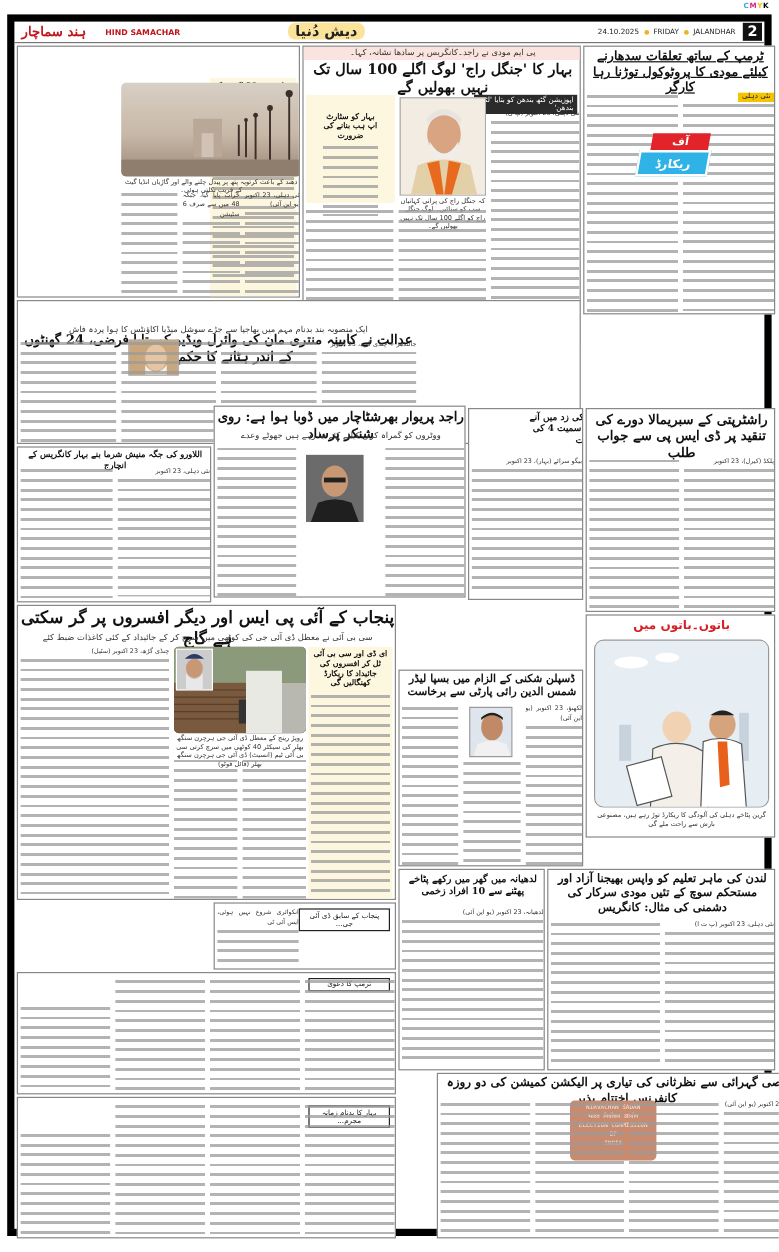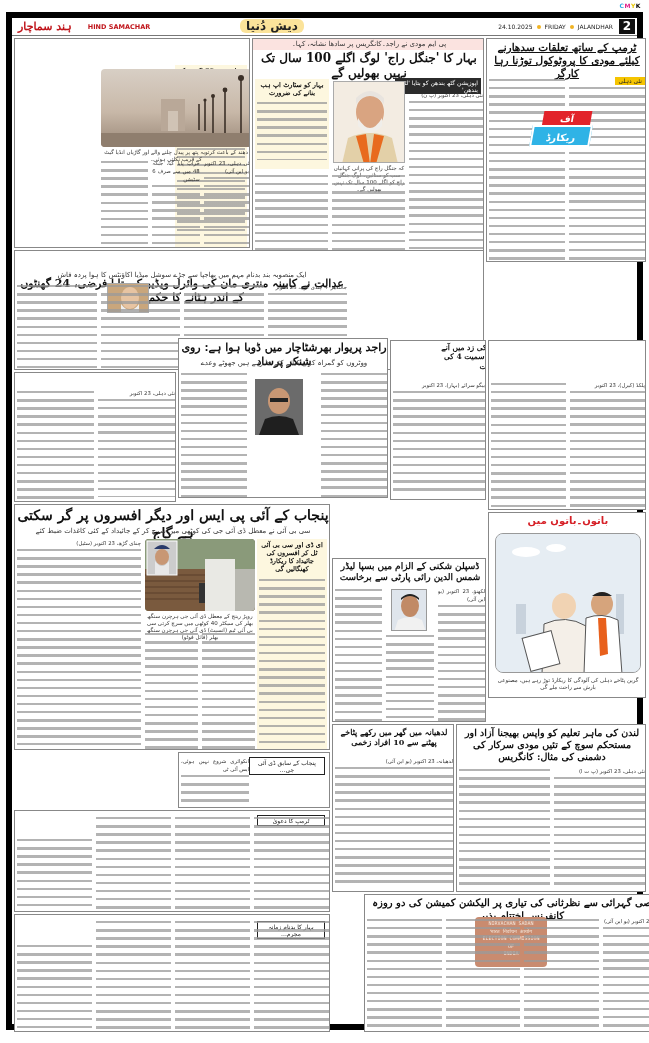--- a/index.html
+++ b/index.html
@@ -96,21 +96,21 @@
         <rect width="72" height="82" fill="#f3ece2"></rect>
         <ellipse cx="36" cy="30" rx="14" ry="17" fill="#d9a481"></ellipse>
         <path d="M22 22 Q36 6 50 22 L50 16 Q36 2 22 16Z" fill="#e8e4df"></path>
         <path d="M24 36 Q36 56 48 36 L48 44 Q36 58 24 44Z" fill="#f0eeea"></path>
         <path d="M8 82 L14 56 Q36 46 58 56 L64 82Z" fill="#e3d0a8"></path>
         <path d="M22 54 L30 82 L36 82 L32 52Z" fill="#e86a1e"></path>
         <path d="M50 54 L42 82 L36 82 L40 52Z" fill="#e86a1e"></path>
       </svg>
     </div>
     <div class="caption" style="left:80px;top:126px;width:72px;">کہ جنگل راج کی پرانی کہانیاں سب کو سنائیں۔ لوگ جنگل راج کو اگلے 100 سال تک نہیں بھولیں گے۔</div>
-    <div class="tint" style="position:absolute;left:2px;top:40px;width:74px;height:90px;padding:2px;">
+    <div class="tint" style="position:absolute;left:2px;top:40px;width:74px;height:90px;padding:14px;">
       <div class="hl" style="font-size:6.5px;">بہار کو سٹارٹ اپ ہب بنانے کی ضرورت</div>
       <div class="col" style="height:60px;margin-top:3px;">
           <div class="lines"></div>
         </div>
     </div>
     <div class="cols" style="left:156px;top:52px;width:74px;height:196px;">
       <div class="col"><span>نئی دہلی، 23 اکتوبر (پ ن)</span><div class="lines" style="height:186px"></div></div>
     </div>
     <div class="cols" style="left:2px;top:134px;width:150px;height:114px;">
       <div class="col">
@@ -183,29 +183,31 @@
   </div>
 
   <div class="block" style="left:378px;top:322px;width:96px;height:160px;">
     <div class="hl" style="position:absolute;left:2px;top:2px;width:92px;font-size:7.5px;margin-left:48px;">بہار میں ٹرین کی زد میں آنے سے ماں، بیٹی سمیت 4 کی موت</div>
     <div class="cols" style="left:2px;top:40px;width:92px;height:118px;">
       <div class="col"><span>بیگو سرائے (بہار)، 23 اکتوبر</span><div class="lines" style="height:106px"></div></div>
     </div>
   </div>
 
   <div class="block" style="left:476px;top:322px;width:158px;height:170px;">
+    <div class="hl" style="position:absolute;left:2px;top:2px;width:154px;font-size:11px;">راشٹرپتی کے سبریمالا دورے کی تنقید پر ڈی ایس پی سے جواب طلب</div>
     <div class="cols" style="left:2px;top:40px;width:154px;height:128px;">
       <div class="col"><span>پلکڈ (کیرل)، 23 اکتوبر</span><div class="lines" style="height:118px"></div></div>
       <div class="col">
           <div class="lines"></div>
         </div>
     </div>
   </div>
 
   <div class="block" style="left:2px;top:354px;width:162px;height:130px;">
+    <div class="hl" style="position:absolute;left:2px;top:2px;width:158px;font-size:7px;">اللاورو کی جگہ منیش شرما بنے بہار کانگریس کے انچارج</div>
     <div class="cols" style="left:2px;top:16px;width:158px;height:112px;">
       <div class="col"><span>نئی دہلی، 23 اکتوبر</span><div class="lines" style="height:100px"></div></div>
       <div class="col">
           <div class="lines"></div>
         </div>
     </div>
   </div>
 
   <div class="block" style="left:320px;top:540px;width:154px;height:164px;">
     <div class="hl" style="position:absolute;left:2px;top:2px;width:150px;font-size:9px;">ڈسپلن شکنی کے الزام میں بسپا لیڈر شمس الدین رائی پارٹی سے برخاست</div>

